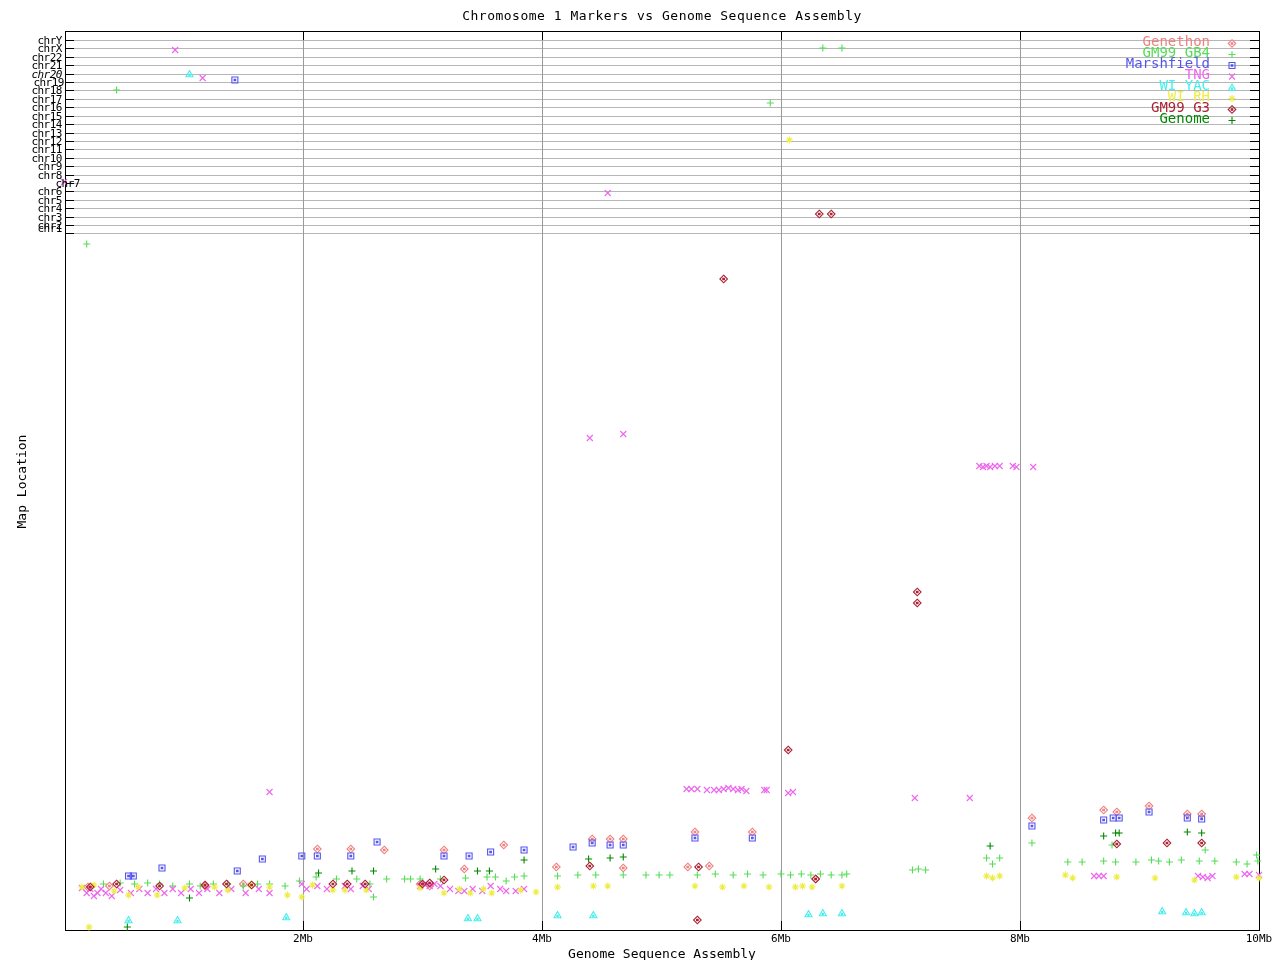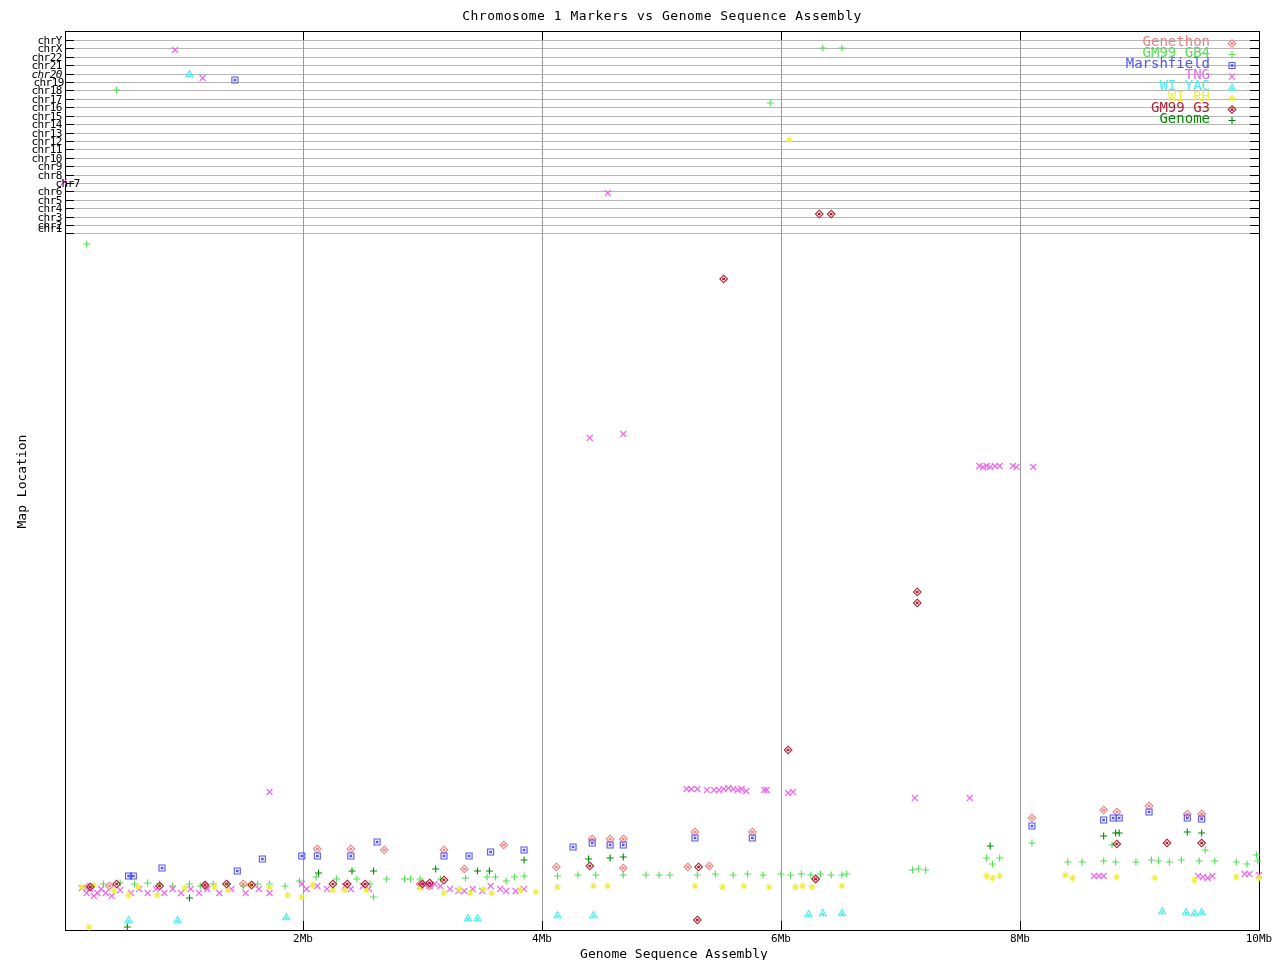--- a/index.html
+++ b/index.html
@@ -1,19 +1,19 @@
 <!DOCTYPE html>
 <html><head>
 <meta charset="utf-8">
 <style>
   html,body{margin:0;padding:0;background:#ffffff;}
   #canvas{position:relative;width:1280px;height:960px;background:#ffffff;overflow:hidden;
           font-family:"DejaVu Sans Mono","Liberation Mono",monospace;color:#000;}
   .title{position:absolute;left:65px;width:1194px;top:8px;text-align:center;font-size:13px;letter-spacing:0.5px;}
-  .xlabel{position:absolute;left:77px;width:1194px;top:946px;text-align:center;font-size:13px;}
+  .xlabel{position:absolute;left:65px;width:1194px;top:946px;text-align:center;font-size:13px;}
   .ylabel{position:absolute;left:-34px;top:474px;width:110px;text-align:center;font-size:13px;
           transform:rotate(-90deg);transform-origin:center center;}
   .ytick{position:absolute;width:60px;text-align:right;font-size:11px;line-height:11px;letter-spacing:-0.5px;}
   .xtick{position:absolute;width:60px;text-align:center;font-size:11px;line-height:11px;}
   .legend{position:absolute;top:36px;left:1064px;width:186px;}
   .legend-row{position:absolute;left:0;width:186px;height:11px;}
   .legend-label{position:absolute;right:40px;top:0;font-size:14px;line-height:11px;white-space:nowrap;}
   .legend-marker{position:absolute;right:10px;top:-1px;width:16px;height:13px;}
   svg{position:absolute;left:0;top:0;}
 </style>

